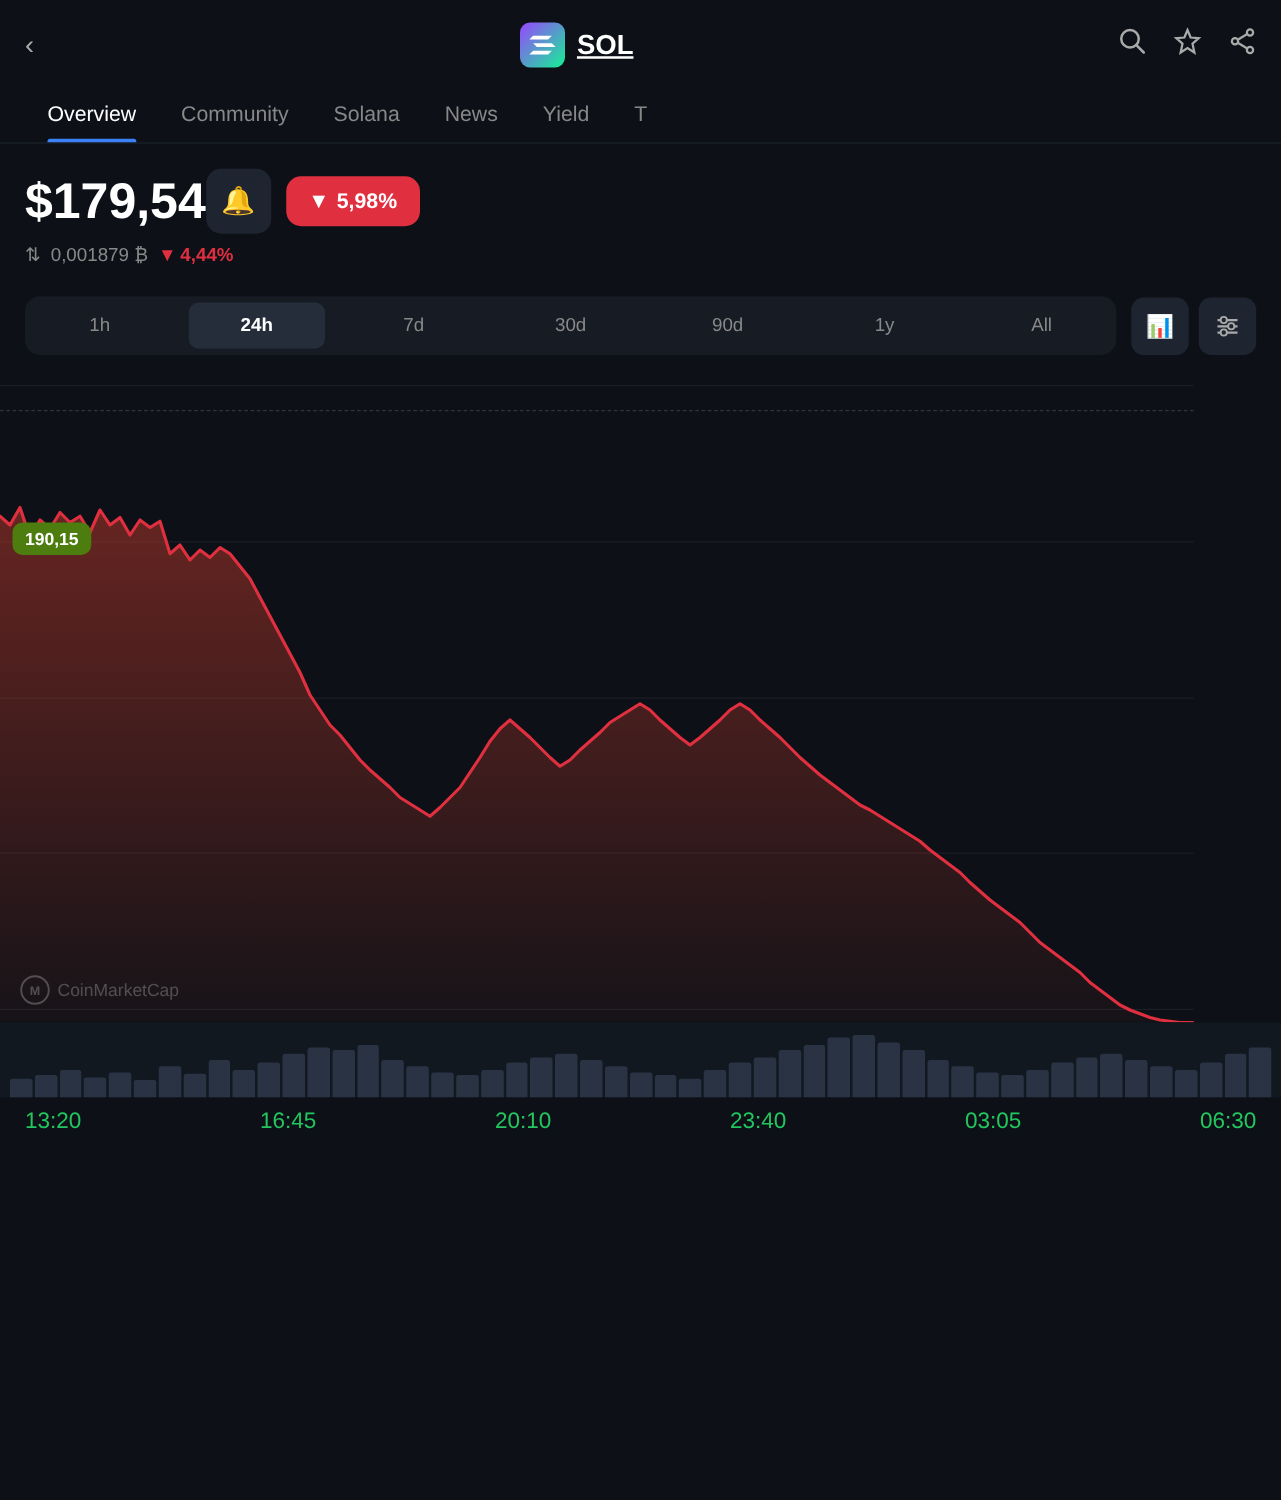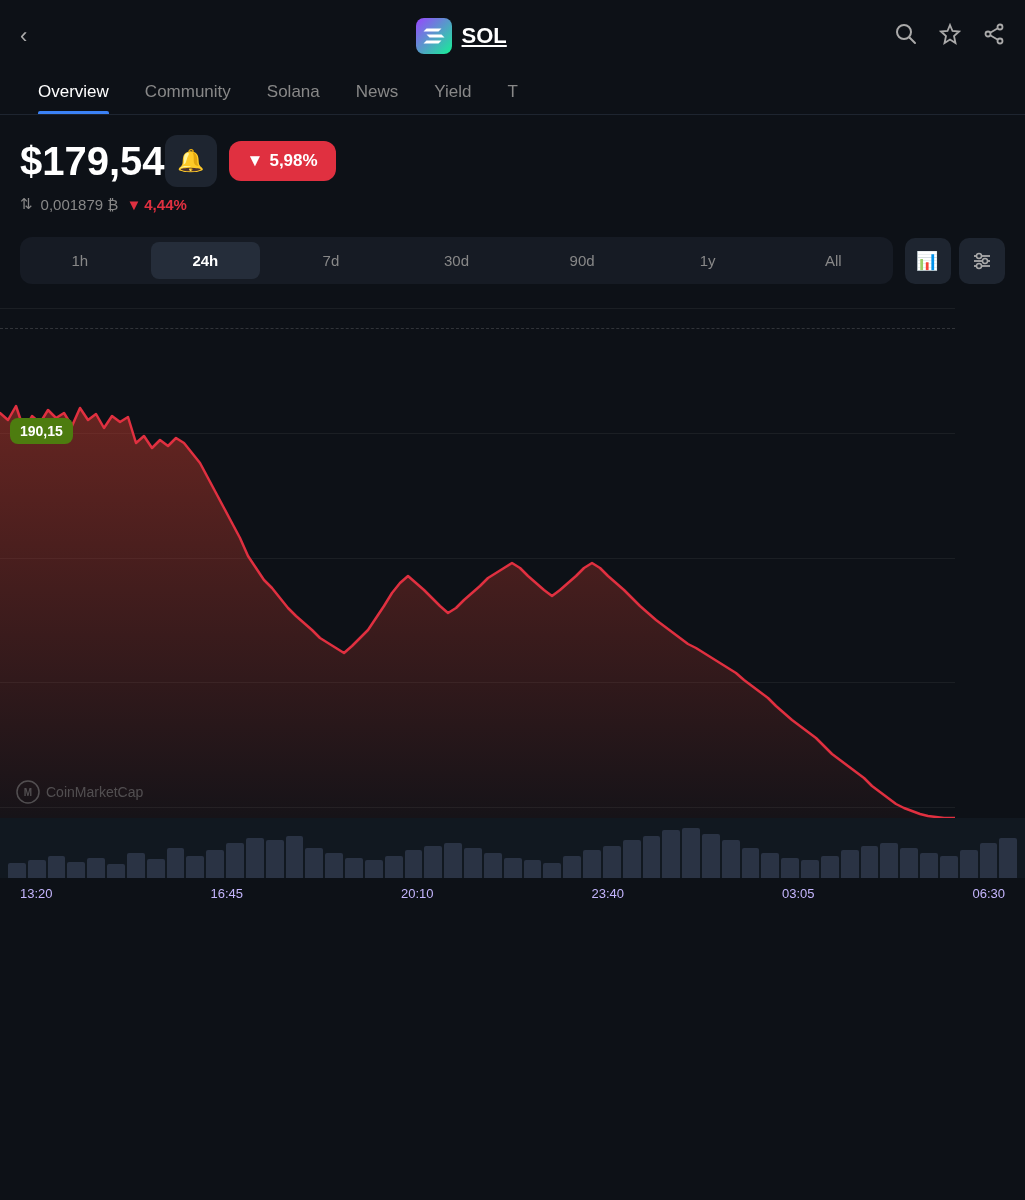--- a/index.html
+++ b/index.html
@@ -324,22 +324,22 @@
     }
 
     
     .x-labels {
       display: flex;
       justify-content: space-between;
       padding: 8px 20px 8px;
       background: #0d1117;
     }
     .x-label {
-      font-size: 13px;
-      color: #c4b5fd;
+      font-size: 18px;
+      color: #22c55e;
     }
 
     
     .dashed-line {
       position: absolute;
       left: 0;
       right: 70px;
       border-top: 1px dashed rgba(255,255,255,0.15);
       z-index: 5;
       top: 30px;

